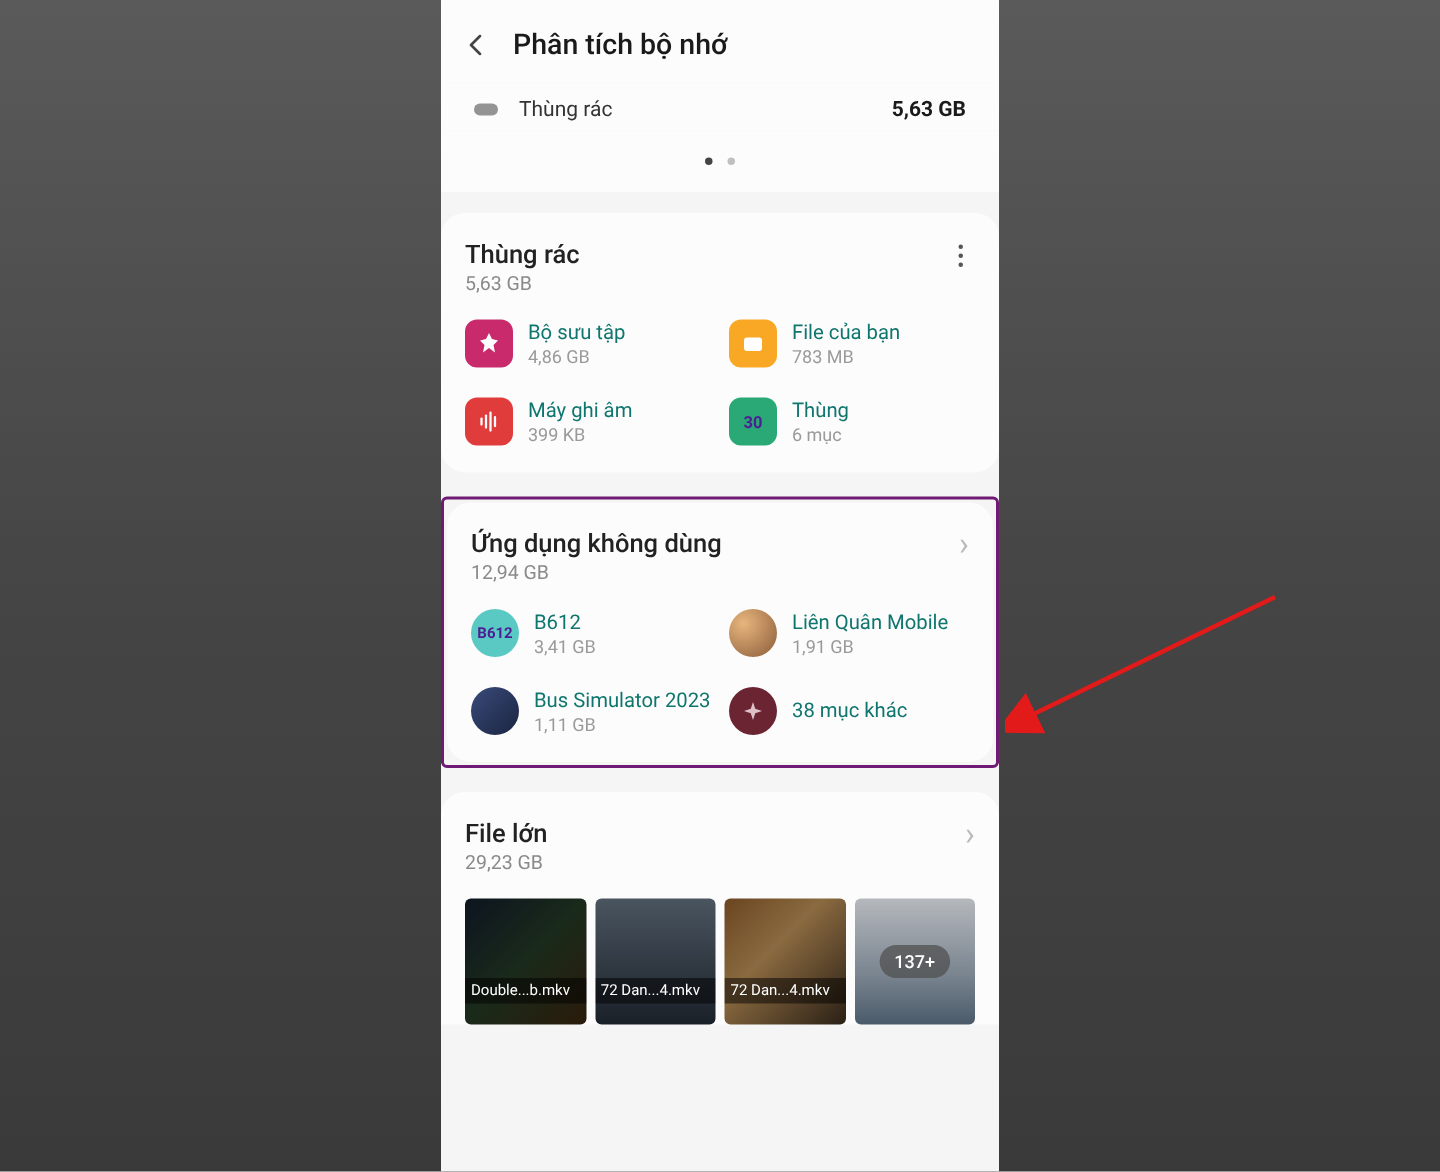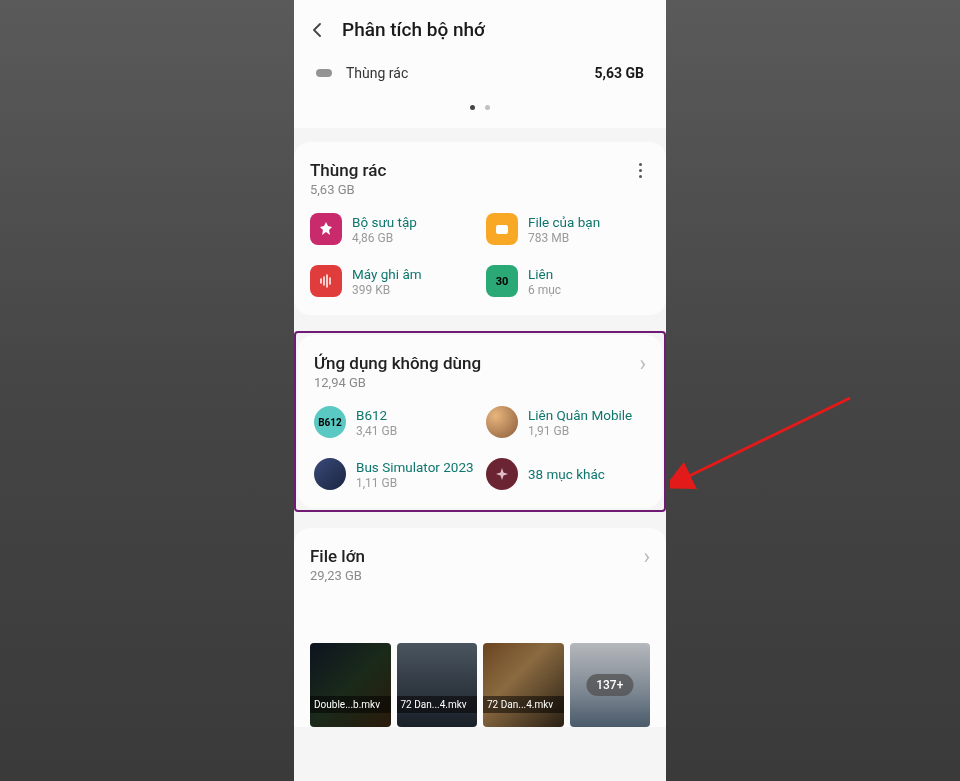--- a/index.html
+++ b/index.html
@@ -108,21 +108,21 @@
   }
   .item-icon {
     width: 32px;
     height: 32px;
     border-radius: 8px;
     margin-right: 10px;
     flex-shrink: 0;
     display: flex;
     align-items: center;
     justify-content: center;
-    color: #000000;
+    color: #4c1d95;
     font-size: 13px;
     font-weight: 700;
   }
   .item-icon.round { border-radius: 50%; }
   .item-text { min-width: 0; }
   .item-name {
     font-size: 13.5px;
     color: #0f766e;
     white-space: nowrap;
     overflow: hidden;
@@ -151,21 +151,20 @@
     gap: 6px;
     margin-top: 10px;
   }
   .thumb {
     flex: 1;
     height: 84px;
     border-radius: 4px;
     position: relative;
     overflow: hidden;
     cursor: pointer;
-    margin-top: 44px;
   }
   .thumb1 { background: linear-gradient(135deg, #0d1420 0%, #1a2a1a 50%, #2a1a0a 100%); }
   .thumb2 { background: linear-gradient(180deg, #4a5560 0%, #1a2028 100%); }
   .thumb3 { background: linear-gradient(135deg, #6a4520 0%, #8a6a40 40%, #2a2015 100%); }
   .thumb4 { background: linear-gradient(180deg, #b5b8bc 0%, #7a8590 60%, #4a5a6a 100%); }
   .thumb-label {
     position: absolute;
     bottom: 14px;
     left: 0;
     right: 0;
@@ -271,21 +270,21 @@
         <div class="item-text">
           <div class="item-name">Máy ghi âm</div>
           <div class="item-sub">399 KB</div>
         </div>
       </div>
       <div class="item">
         <div class="item-icon ic-cal">
             <span style="font-size:11px;">30</span>
           </div>
         <div class="item-text">
-          <div class="item-name">Liên</div>
+          <div class="item-name">Thùng</div>
           <div class="item-sub">6 mục</div>
         </div>
       </div>
     </div>
   </div>
 
   <div class="highlight-box">
     <div class="card" style="margin:0;">
       <div class="card-head">
         <div>

